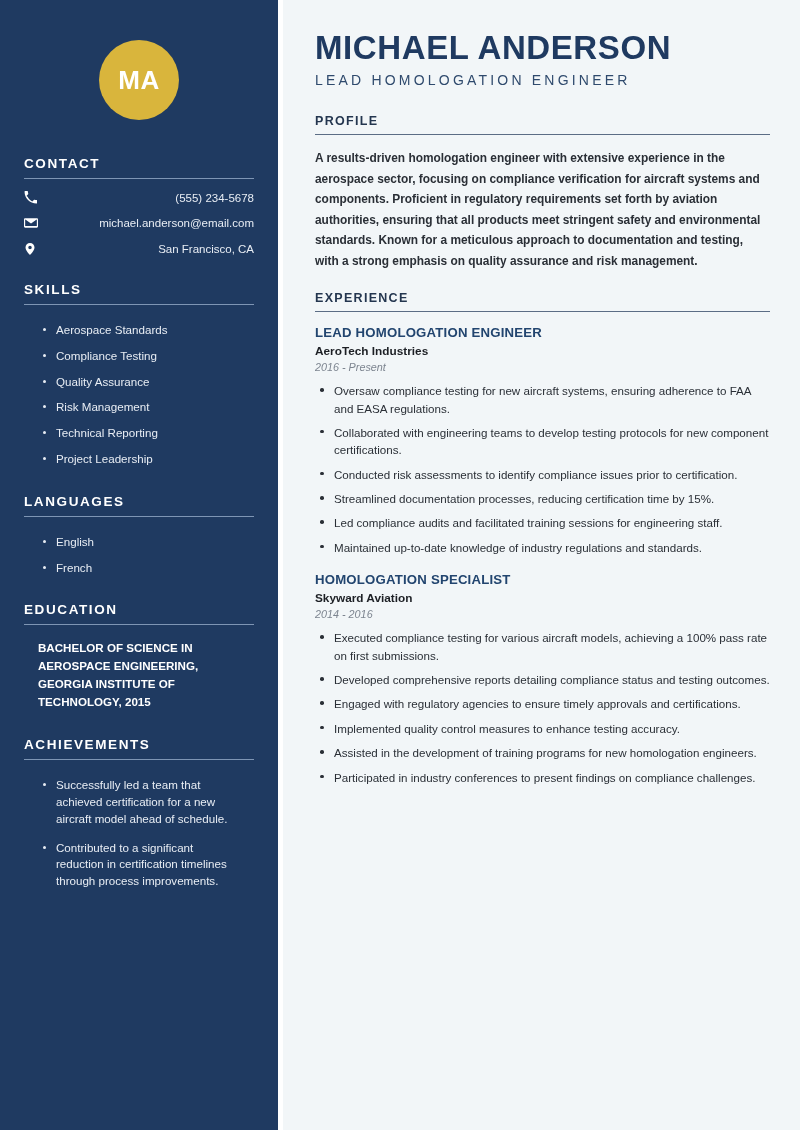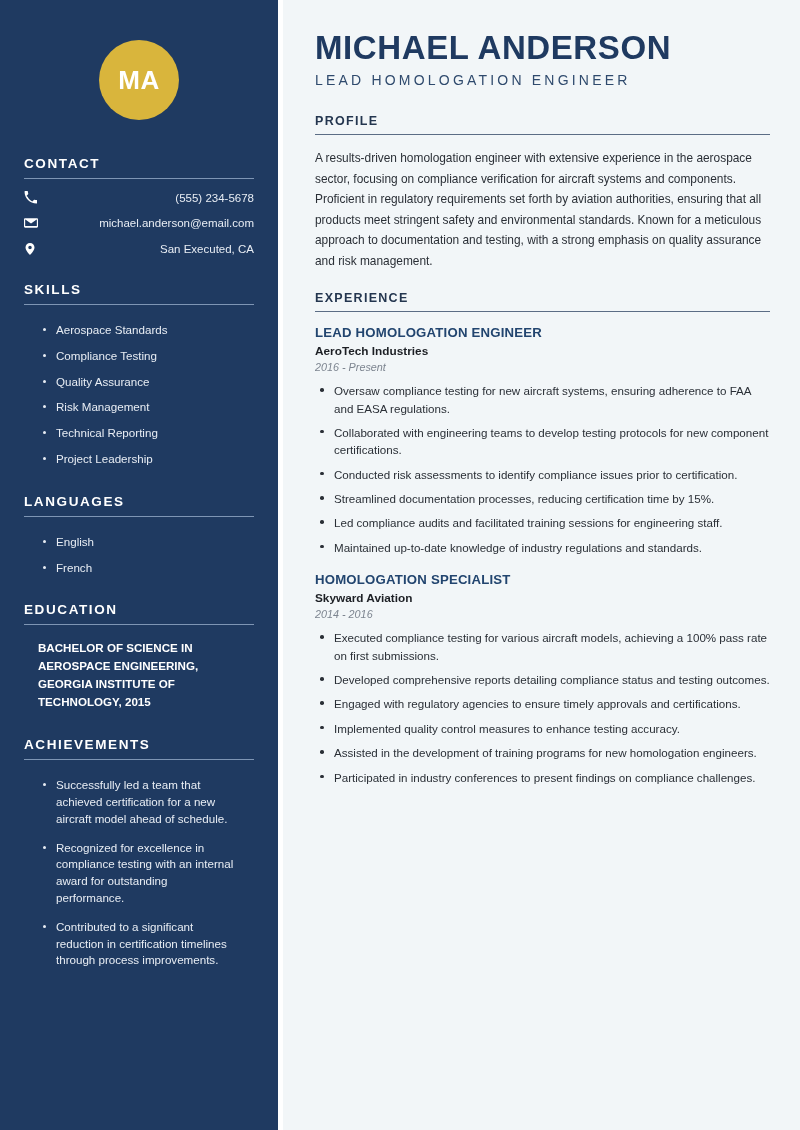--- a/index.html
+++ b/index.html
@@ -172,20 +172,21 @@
     height: 1px;
     background: #5b6d85;
     width: 100%;
     margin-bottom: 13px;
   }
   .profile-text {
     font-size: 11.9px;
     line-height: 1.72;
     color: #2a2f36;
     margin: 0;
+    font-weight: bold;
   }
 
   .job { margin-bottom: 16px; }
   .job-role {
     font-size: 13.2px;
     font-weight: bold;
     color: #22456f;
     margin: 0 0 4px 0;
     letter-spacing: 0.2px;
   }
@@ -255,21 +256,21 @@
               </svg>
           </span>
           <span>michael.anderson@email.com</span>
         </li>
         <li class="contact-item">
           <span class="contact-icon">
             <svg width="12" height="14" viewBox="0 0 24 24" fill="#ffffff">
                 <path d="M12 0C7 0 3 4 3 9c0 6.8 9 15 9 15s9-8.2 9-15c0-5-4-9-9-9zm0 12.5A3.5 3.5 0 1 1 12 5.5a3.5 3.5 0 0 1 0 7z"></path>
               </svg>
           </span>
-          <span>San Executed, CA</span>
+          <span>San Francisco, CA</span>
         </li>
       </ul>
     </section>
 
     <section class="side-section">
       <h2 class="side-heading">SKILLS</h2>
       <div class="side-rule"></div>
       <ul class="bullet-list">
         <li>Aerospace Standards</li>
         <li>Compliance Testing</li>
@@ -293,21 +294,20 @@
       <h2 class="side-heading">EDUCATION</h2>
       <div class="side-rule"></div>
       <p class="edu-text">BACHELOR OF SCIENCE IN AEROSPACE ENGINEERING, GEORGIA INSTITUTE OF TECHNOLOGY, 2015</p>
     </section>
 
     <section class="side-section">
       <h2 class="side-heading">ACHIEVEMENTS</h2>
       <div class="side-rule"></div>
       <ul class="bullet-list achv-list">
         <li>Successfully led a team that achieved certification for a new aircraft model ahead of schedule.</li>
-        <li>Recognized for excellence in compliance testing with an internal award for outstanding performance.</li>
         <li>Contributed to a significant reduction in certification timelines through process improvements.</li>
       </ul>
     </section>
 
   </aside>
 
   <div class="gutter"></div>
 
   <main class="main">
 

